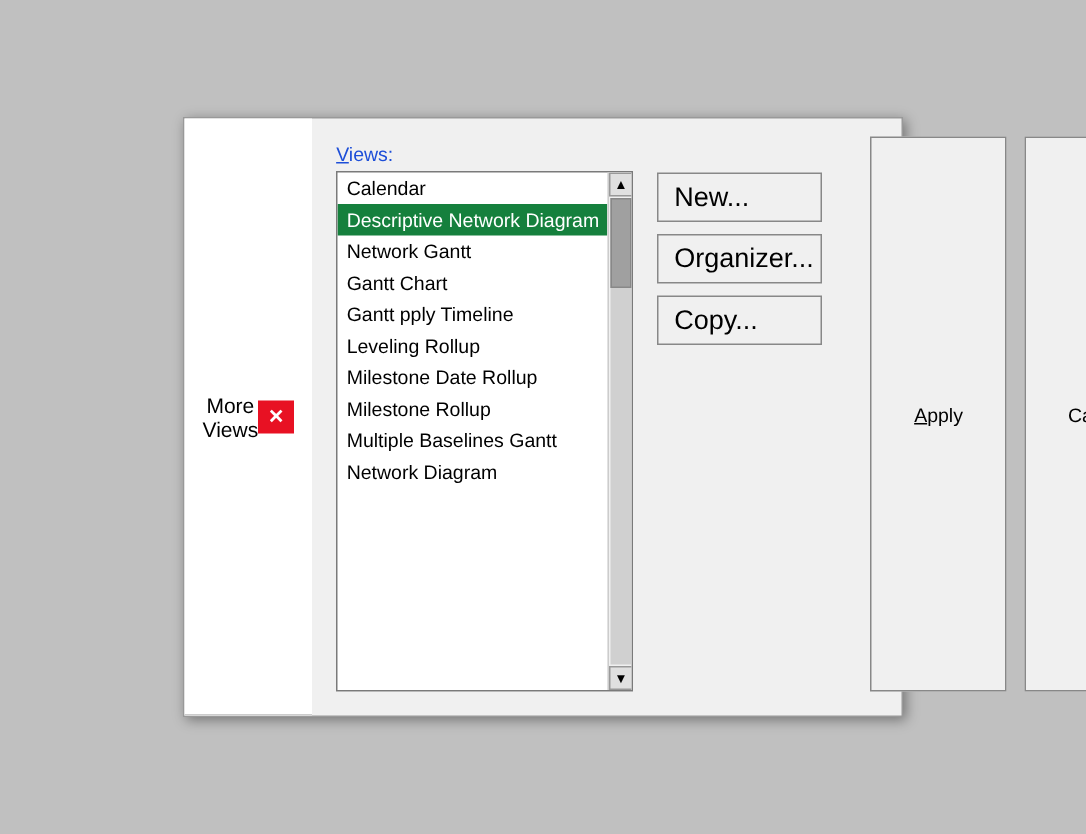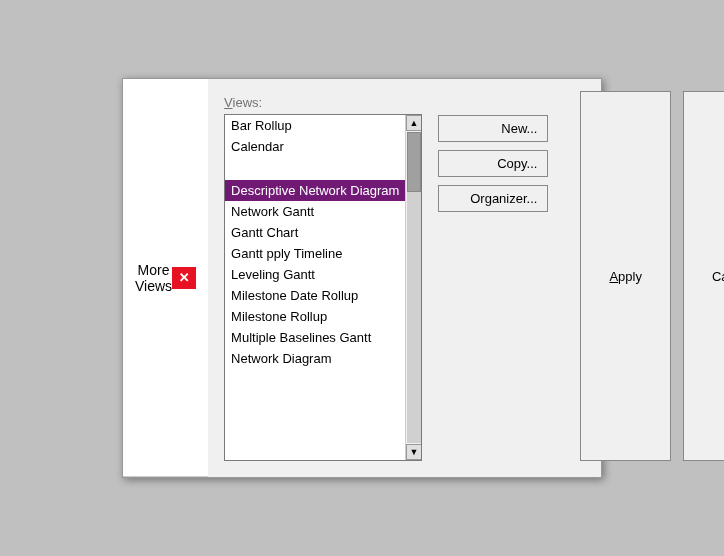--- a/index.html
+++ b/index.html
@@ -70,21 +70,21 @@
 
     .left-panel {
       display: flex;
       flex-direction: column;
       flex: 1;
     }
 
     .views-label {
       margin-bottom: 4px;
       font-size: 13px;
-      color: #737373;
+      color: #1d4ed8;
     }
 
     .views-label u {
       text-decoration: underline;
     }
 
     .listbox-container {
       border: 1px solid #7a7a7a;
       background: #fff;
       flex: 1;
@@ -104,23 +104,22 @@
 
     .listbox li {
       padding: 3px 6px;
       cursor: pointer;
       color: #000;
       white-space: nowrap;
       font-size: 13px;
     }
 
     .listbox li.selected {
-      background: #701a75;
+      background: #15803d;
       color: #fff;
-      margin-top: 23px;
     }
 
     .scrollbar {
       width: 16px;
       background: #f0f0f0;
       border-left: 1px solid #ccc;
       display: flex;
       flex-direction: column;
       align-items: center;
     }
@@ -160,23 +159,23 @@
       flex-direction: column;
       gap: 8px;
       width: 110px;
       padding-top: 20px;
     }
 
     .action-btn {
       background: #f0f0f0;
       border: 1px solid #888;
       padding: 5px 10px;
-      font-size: 13px;
-      cursor: pointer;
-      text-align: right;
+      font-size: 18px;
+      cursor: pointer;
+      text-align: left;
       width: 100%;
       white-space: nowrap;
     }
 
     .dialog-footer {
       display: flex;
       justify-content: center;
       gap: 12px;
       padding: 12px 16px 16px;
     }
@@ -201,46 +200,45 @@
     <button class="close-btn">✕</button>
   </div>
 
   <div class="dialog-body">
 
     <div class="left-panel">
       <div class="views-label"><u>V</u>iews:</div>
       <div class="listbox-container">
         <ul class="listbox">
 
-        <li>Bar Rollup</li>
             <li>Calendar</li>
             <li class="selected">Descriptive Network Diagram</li>
             <li>Network Gantt</li>
             <li>Gantt Chart</li>
             <li>Gantt pply Timeline</li>
-            <li>Leveling Gantt</li>
+            <li>Leveling Rollup</li>
             <li>Milestone Date Rollup</li>
             <li>Milestone Rollup</li>
             <li>Multiple Baselines Gantt</li>
             <li>Network Diagram</li>
           </ul>
         <div class="scrollbar">
           <div class="scroll-arrow">▲</div>
           <div class="scroll-track">
             <div class="scroll-thumb"></div>
           </div>
           <div class="scroll-arrow">▼</div>
         </div>
       </div>
     </div>
 
     <div class="right-panel">
       <button class="action-btn">New...</button>
+      <button class="action-btn">Organizer...</button>
       <button class="action-btn">Copy...</button>
-      <button class="action-btn">Organizer...</button>
     </div>
   </div>
 
   <div class="dialog-footer">
     <button class="footer-btn">
       <span><u>A</u>pply</span>
     </button>
     <button class="footer-btn">Cancel</button>
   </div>
 </div>

